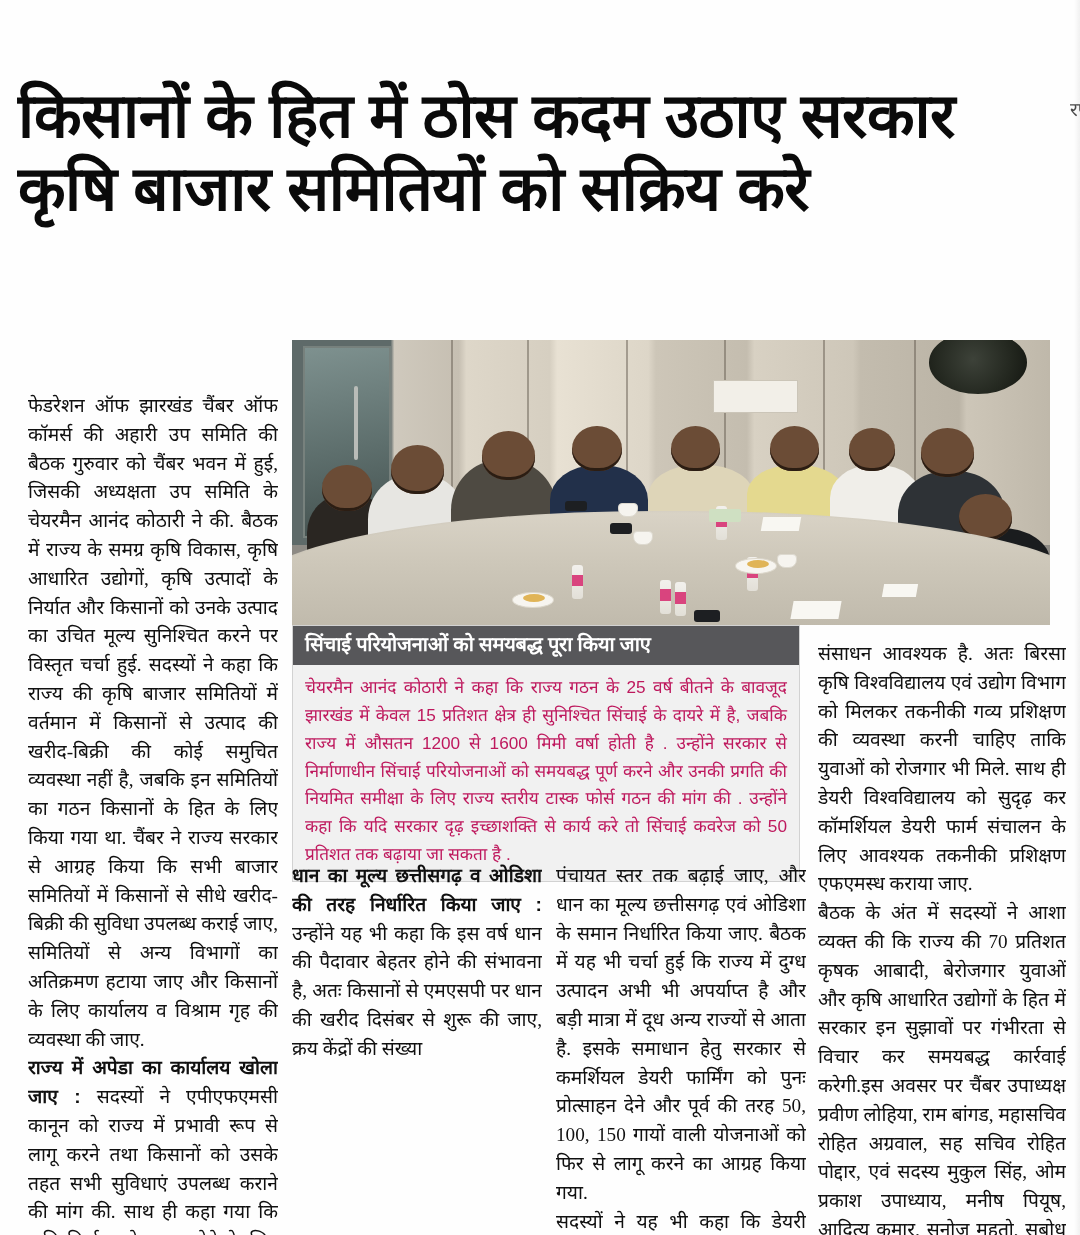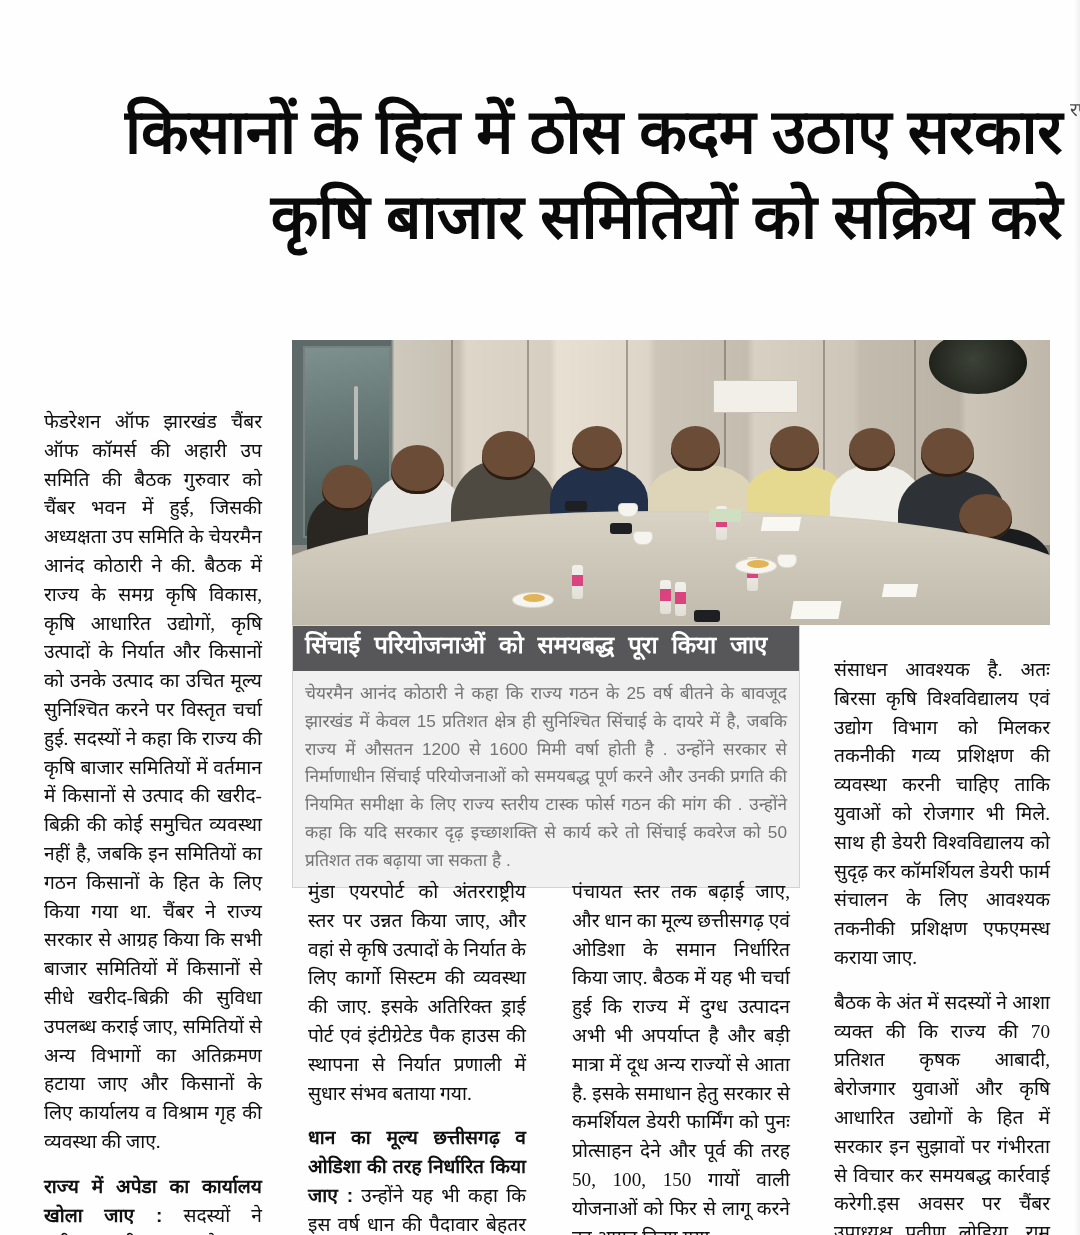--- a/index.html
+++ b/index.html
@@ -36,31 +36,31 @@
     font-size: 30px;
     letter-spacing: 0.2px;
     color: #4b4b4b;
     text-shadow: 1px 1px 0 #cfcfcf;
     white-space: nowrap;
   }
 
   .headline {
     position: absolute;
     left: 18px; right: 18px;
-    top: 97px;
-    text-align: right;
+    top: 81px;
+    text-align: left;
     font-family: "Liberation Sans", "DejaVu Sans", sans-serif;
     font-weight: bold;
     font-size: 62px;
     line-height: 1.12;
     color: #0a0a0a;
     letter-spacing: -0.5px;
   }
   .headline .hl-line { display: block; white-space: nowrap; }
-  .headline .hl-line + .hl-line { margin-top: 16px; }
+  .headline .hl-line + .hl-line { margin-top: 4px; }
 
   .subheadline {
     position: absolute;
     left: 20px; right: 14px;
     top: 290px;
     text-align: center;
     font-family: "Liberation Sans", "DejaVu Sans", sans-serif;
     font-weight: bold;
     font-size: 25px;
     color: #141414;
@@ -195,50 +195,50 @@
     left: 292px;
     top: 625px;
     width: 508px;
     background: #f1f1f1;
     border: 1px solid #d2d2d2;
     box-sizing: border-box;
   }
   .inset-title {
     background: #57575a;
     color: #ffffff;
-    font-family: Liberation Mono, monospace;
-    font-weight: bold;
-    font-size: 24px;
+    font-family: Liberation Sans, sans-serif;
+    font-weight: bold;
+    font-size: 20px;
     line-height: 1.45;
     padding: 4px 10px 6px 12px;
     white-space: nowrap;
     letter-spacing: -0.2px;
   }
   .inset-body {
     padding: 9px 12px 12px 12px;
     font-family: "Liberation Sans", "DejaVu Sans", sans-serif;
     font-size: 17.2px;
     line-height: 1.62;
-    color: #737373;
+    color: #be185d;
     text-align: justify;
     text-justify: inter-word;
   }
 
   
   .col {
     position: absolute;
     font-family: "Liberation Serif", "DejaVu Serif", serif;
     font-size: 19.2px;
     line-height: 1.50;
     color: #101010;
     text-align: justify;
     text-justify: inter-word;
     overflow: hidden;
   }
-  .col p { margin: 16px; }
+  .col p { margin: 0; }
   .col .lead-in {
     font-family: "Liberation Sans", "DejaVu Sans", sans-serif;
     font-weight: bold;
   }
 
   #col1 { left: 28px;  top: 392px;  width: 250px; height: 843px; }
   #col2 { left: 292px; top: 862px;  width: 250px; height: 373px; }
   #col3 { left: 556px; top: 862px;  width: 250px; height: 373px; }
   #col4 { left: 818px; top: 640px;  width: 248px; height: 595px; }
 
@@ -345,21 +345,20 @@
     <div class="inset-title">सिंचाई परियोजनाओं को समयबद्ध पूरा किया जाए</div>
     <div class="inset-body">चेयरमैन आनंद कोठारी ने कहा कि राज्य गठन के 25 वर्ष बीतने के बावजूद झारखंड में केवल 15 प्रतिशत क्षेत्र ही सुनिश्चित सिंचाई के दायरे में है, जबकि राज्य में औसतन 1200 से 1600 मिमी वर्षा होती है . उन्होंने सरकार से निर्माणाधीन सिंचाई परियोजनाओं को समयबद्ध पूर्ण करने और उनकी प्रगति की नियमित समीक्षा के लिए राज्य स्तरीय टास्क फोर्स गठन की मांग की . उन्होंने कहा कि यदि सरकार दृढ़ इच्छाशक्ति से कार्य करे तो सिंचाई कवरेज को 50 प्रतिशत तक बढ़ाया जा सकता है .</div>
   </div>
 
   <div class="col" id="col1">
     <p>फेडरेशन ऑफ झारखंड चैंबर ऑफ कॉमर्स की अहारी उप समिति की बैठक गुरुवार को चैंबर भवन में हुई, जिसकी अध्यक्षता उप समिति के चेयरमैन आनंद कोठारी ने की. बैठक में राज्य के समग्र कृषि विकास, कृषि आधारित उद्योगों, कृषि उत्पादों के निर्यात और किसानों को उनके उत्पाद का उचित मूल्य सुनिश्चित करने पर विस्तृत चर्चा हुई. सदस्यों ने कहा कि राज्य की कृषि बाजार समितियों में वर्तमान में किसानों से उत्पाद की खरीद-बिक्री की कोई समुचित व्यवस्था नहीं है, जबकि इन समितियों का गठन किसानों के हित के लिए किया गया था. चैंबर ने राज्य सरकार से आग्रह किया कि सभी बाजार समितियों में किसानों से सीधे खरीद-बिक्री की सुविधा उपलब्ध कराई जाए, समितियों से अन्य विभागों का अतिक्रमण हटाया जाए और किसानों के लिए कार्यालय व विश्राम गृह की व्यवस्था की जाए.</p>
     <p><span class="lead-in">राज्य में अपेडा का कार्यालय खोला जाए :</span><span> सदस्यों ने एपीएफएमसी कानून को राज्य में प्रभावी रूप से लागू करने तथा किसानों को उसके तहत सभी सुविधाएं उपलब्ध कराने की मांग की. साथ ही कहा गया कि कृषि निर्यात को बढ़ावा देने के लिए राज्य में अपेडा का कार्यालय खोला जाए, बिरसा</span></p>
   </div>
 
   <div class="col" id="col2">
-    <p>मुंडा एयरपोर्ट को अंतरराष्ट्रीय स्तर पर उन्नत किया जाए, और वहां से कृषि उत्पादों के निर्यात के लिए कार्गो सिस्टम की व्यवस्था की जाए. इसके अतिरिक्त ड्राई पोर्ट एवं इंटीग्रेटेड पैक हाउस की स्थापना से निर्यात प्रणाली में सुधार संभव बताया गया.</p>
     <p><span class="lead-in">धान का मूल्य छत्तीसगढ़ व ओडिशा की तरह निर्धारित किया जाए :</span><span> उन्होंने यह भी कहा कि इस वर्ष धान की पैदावार बेहतर होने की संभावना है, अतः किसानों से एमएसपी पर धान की खरीद दिसंबर से शुरू की जाए, क्रय केंद्रों की संख्या</span></p>
   </div>
 
   <div class="col" id="col3">
     <p>पंचायत स्तर तक बढ़ाई जाए, और धान का मूल्य छत्तीसगढ़ एवं ओडिशा के समान निर्धारित किया जाए. बैठक में यह भी चर्चा हुई कि राज्य में दुग्ध उत्पादन अभी भी अपर्याप्त है और बड़ी मात्रा में दूध अन्य राज्यों से आता है. इसके समाधान हेतु सरकार से कमर्शियल डेयरी फार्मिंग को पुनः प्रोत्साहन देने और पूर्व की तरह 50, 100, 150 गायों वाली योजनाओं को फिर से लागू करने का आग्रह किया गया.</p>
     <p>सदस्यों ने यह भी कहा कि डेयरी उद्योग के लिए प्रशिक्षित मानव</p>
   </div>
 
   <div class="col" id="col4">
     <p>संसाधन आवश्यक है. अतः बिरसा कृषि विश्वविद्यालय एवं उद्योग विभाग को मिलकर तकनीकी गव्य प्रशिक्षण की व्यवस्था करनी चाहिए ताकि युवाओं को रोजगार भी मिले. साथ ही डेयरी विश्वविद्यालय को सुदृढ़ कर कॉमर्शियल डेयरी फार्म संचालन के लिए आवश्यक तकनीकी प्रशिक्षण एफएमस्ध कराया जाए.</p>

